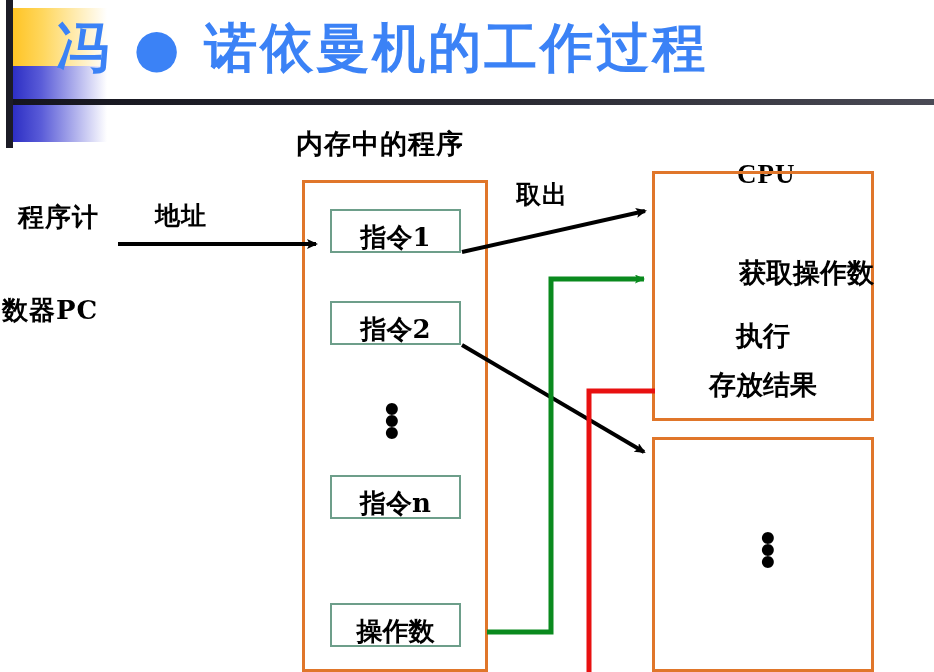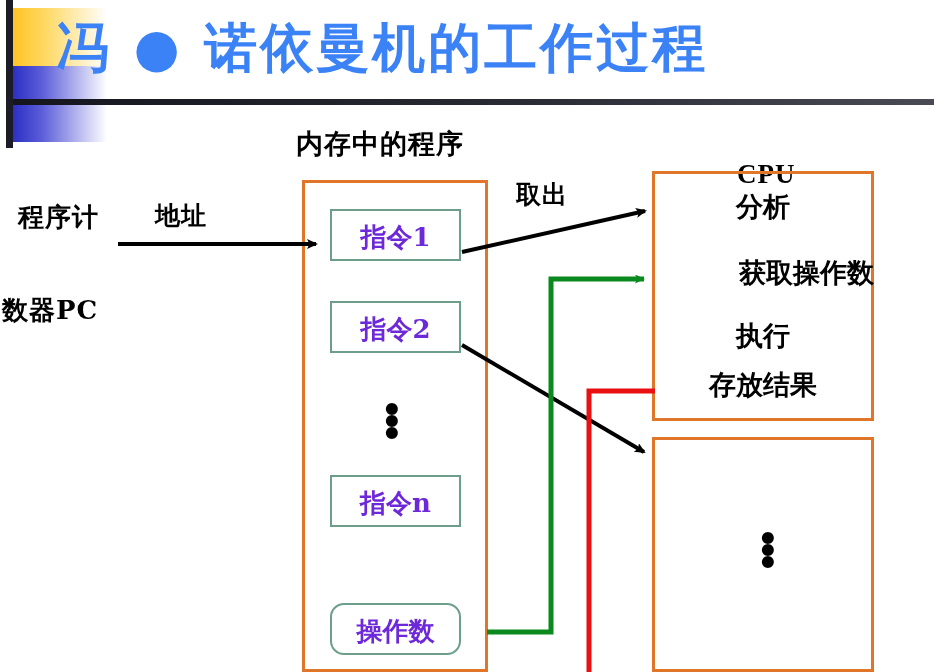--- a/index.html
+++ b/index.html
@@ -111,36 +111,36 @@
   .cpu-l0 { top: 189px; }
   .cpu-l1 { top: 255px; text-align: right; }
   .cpu-l2 { top: 318px; }
   .cpu-l3 { top: 367px; }
 
   
   .cell {
     position: absolute;
     left: 330px;
     width: 131px;
-    height: 52px;
+    height: 44px;
     border: 2px solid #6d9e8a;
     box-sizing: border-box;
     background: #ffffff;
-    color: #6d28d9;
+    color: #000000;
     font-size: 26px;
     font-weight: bold;
     text-align: center;
     line-height: 53px;
     white-space: nowrap;
     font-family: "DejaVu Serif", "Liberation Serif", serif;
   }
   .cell-i1 { top: 209px; }
   .cell-i2 { top: 301px; }
   .cell-in { top: 475px; }
-  .cell-op { top: 603px; border-radius: 14px; }
+  .cell-op { top: 603px; }
 
   
   .vdots {
     position: absolute;
     width: 14px;
     text-align: center;
     color: #000000;
     font-size: 34px;
     font-weight: bold;
     line-height: 12px;
@@ -188,21 +188,20 @@
   <div class="cell cell-i2">指令2</div>
   <div class="cell cell-in">指令n</div>
   <div class="cell cell-op">操作数</div>
 
   <div class="vdots dots-mem">
     <span>•</span>
       <span>•</span>
       <span>•</span>
   </div>
 
-  <div class="cpu-line cpu-l0">分析</div>
   <div class="cpu-line cpu-l1">获取操作数</div>
   <div class="cpu-line cpu-l2">执行</div>
   <div class="cpu-line cpu-l3">存放结果</div>
 
   <div class="vdots dots-store">
     <span>•</span>
       <span>•</span>
       <span>•</span>
   </div>
 

